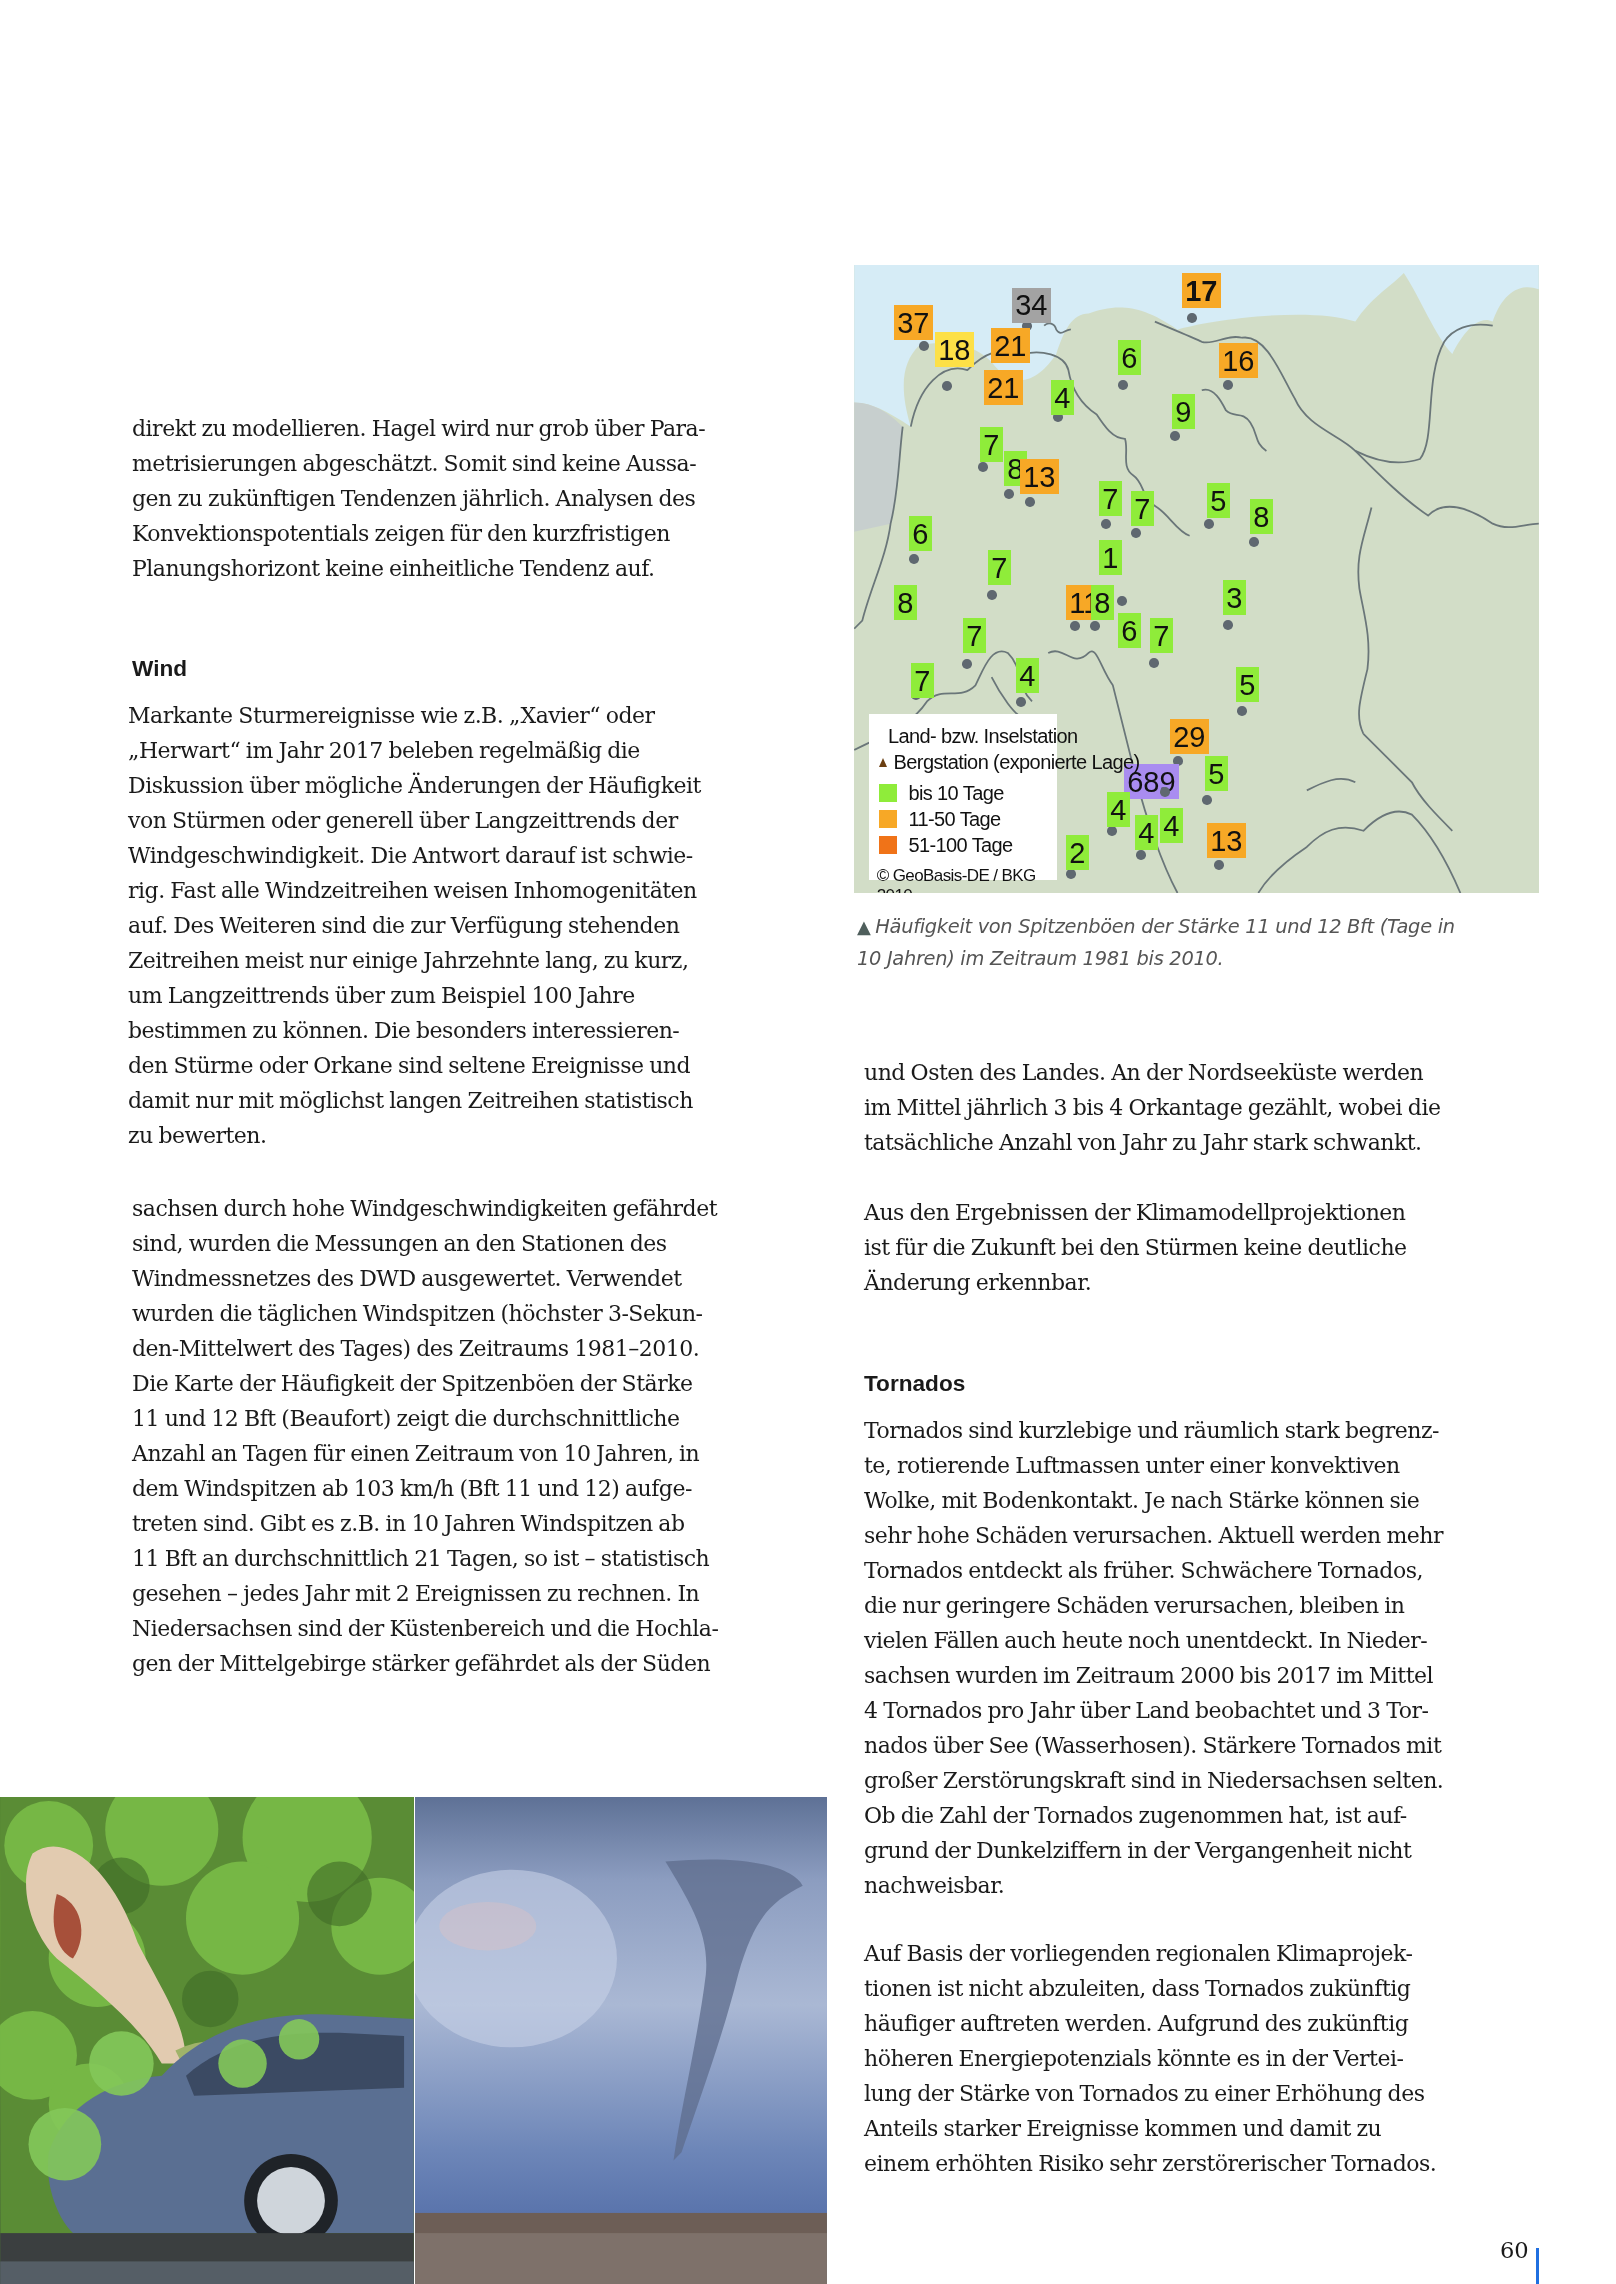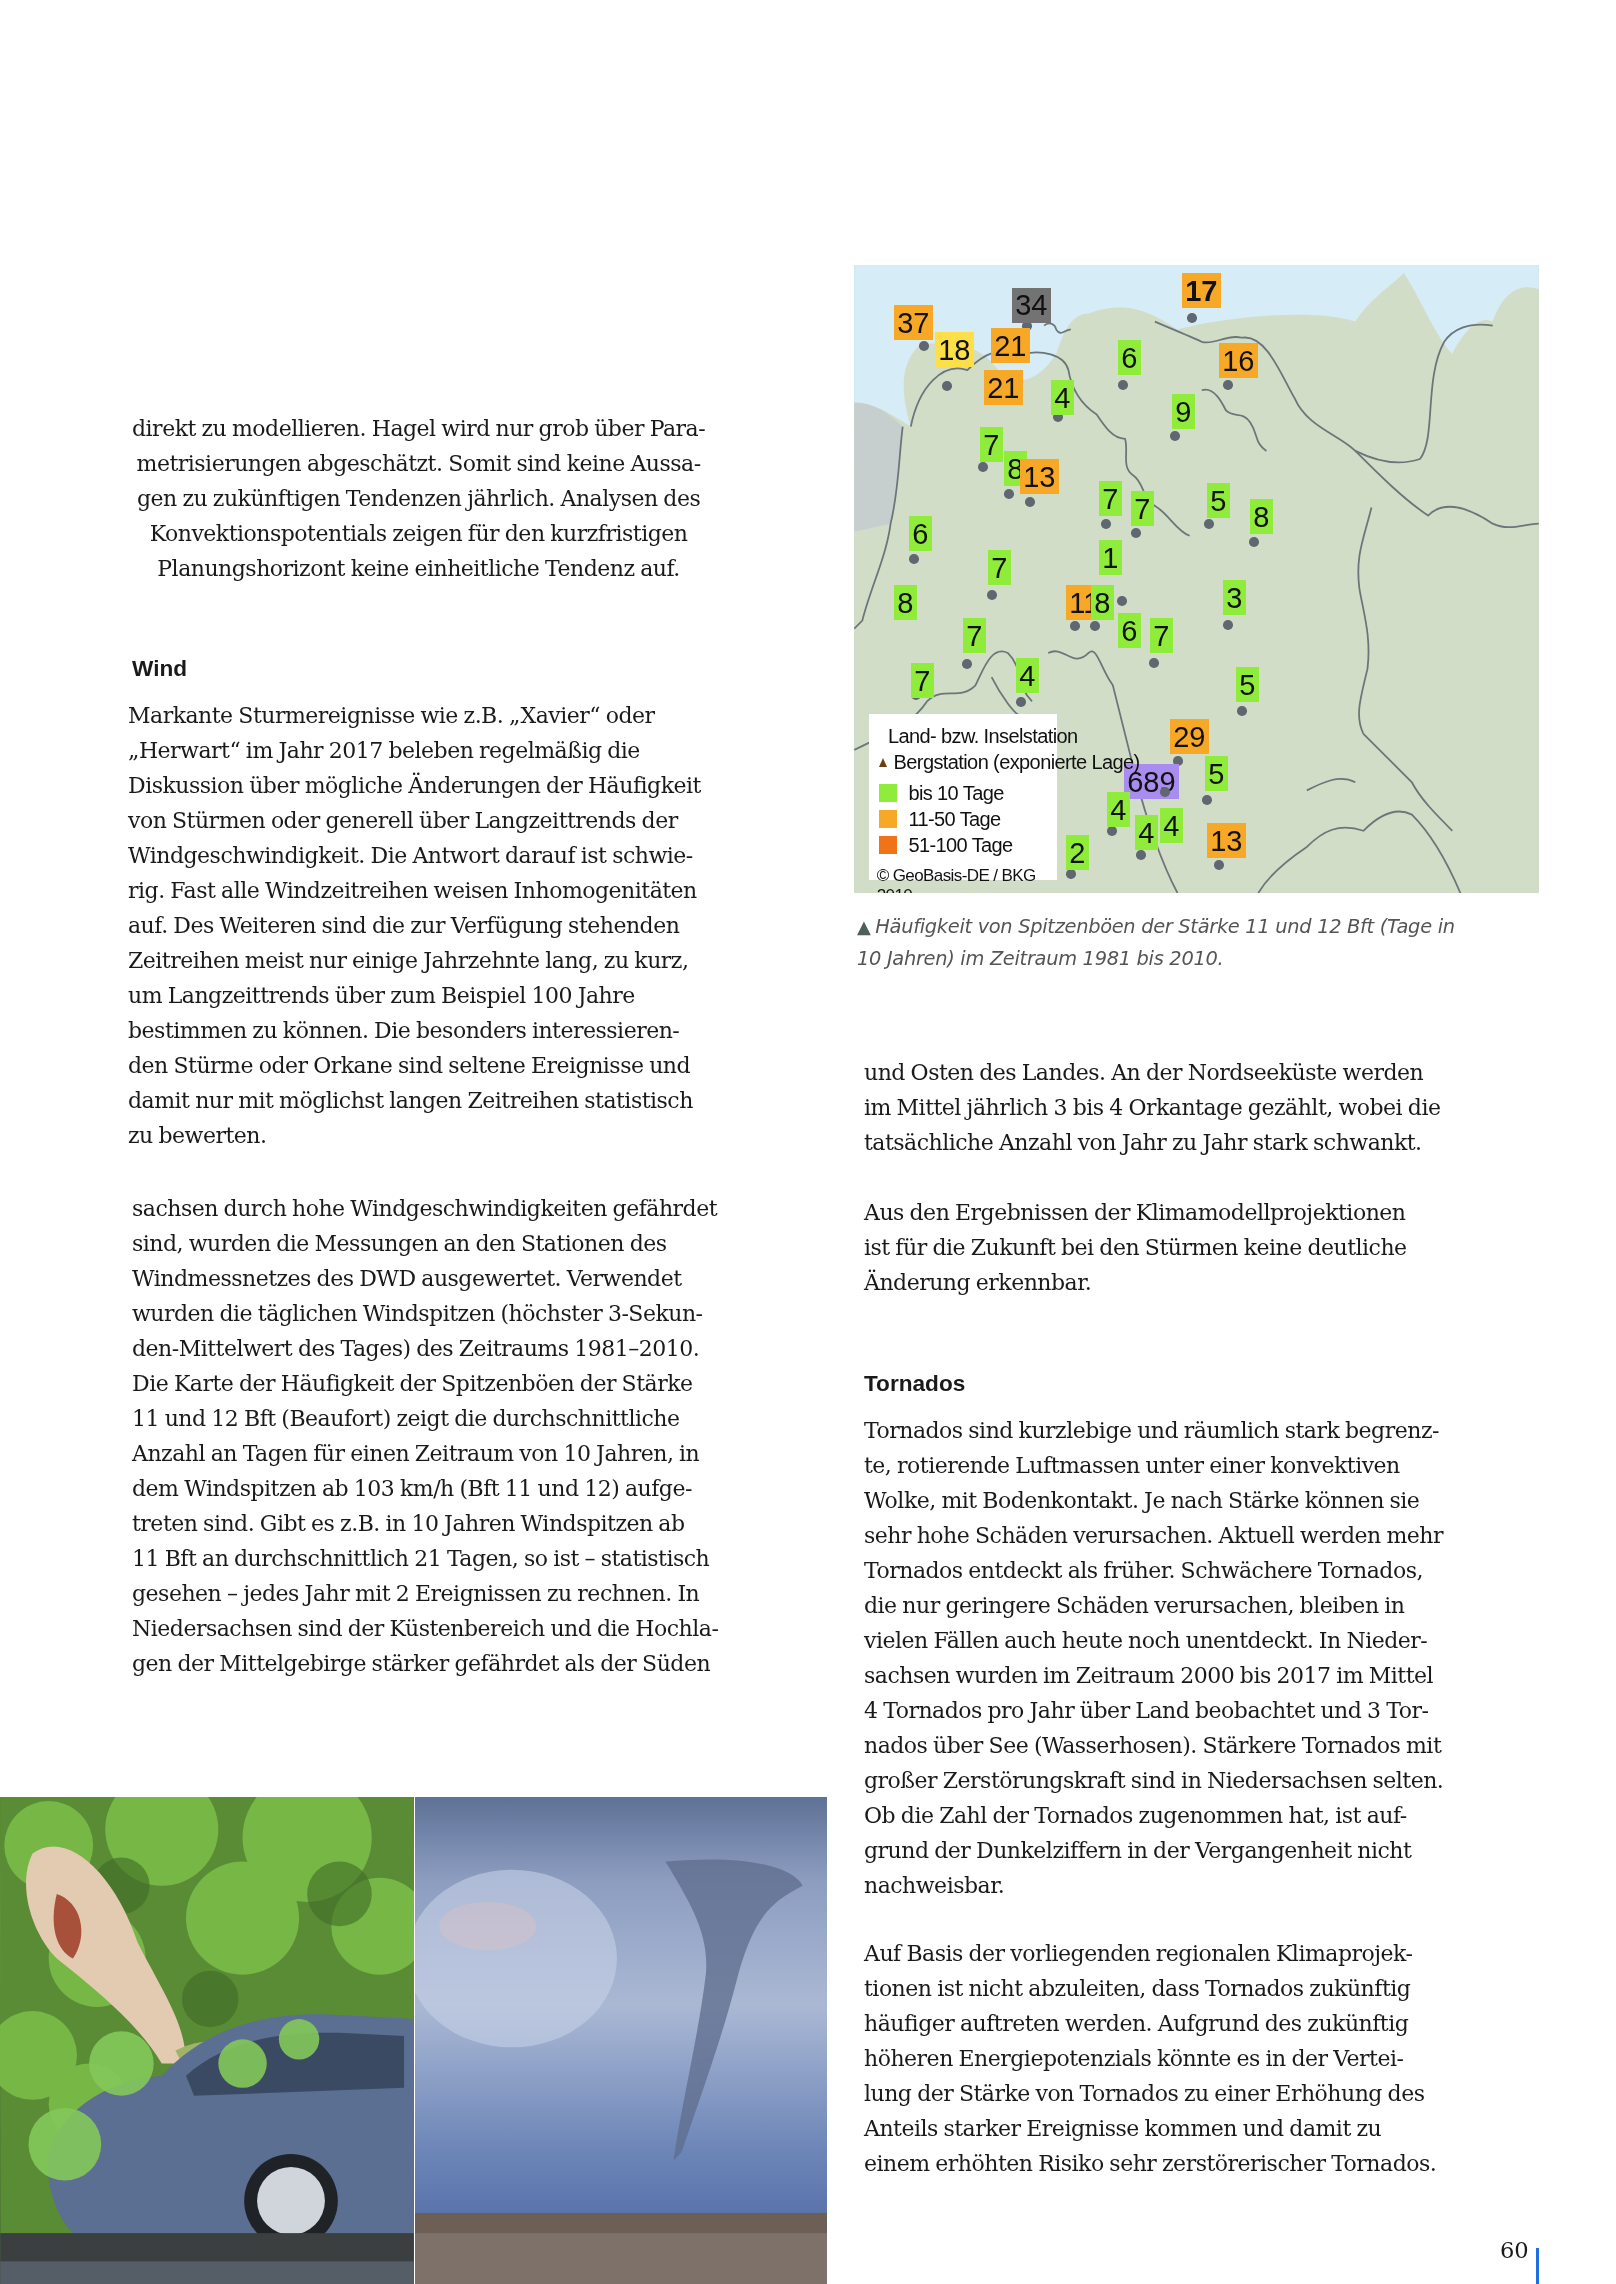--- a/index.html
+++ b/index.html
@@ -114,21 +114,21 @@
   #page-bar {
     position: absolute;
     left: 1536px; top: 2248px;
     width: 3.2px; height: 36px;
     background: #1f6fe0;
   }
 </style>
 </head>
 <body>
 
-<p class="col-text" id="lc-intro" style="left:132px; top:411px;text-align:center;">
+<p class="col-text" id="lc-intro" style="left:132px; top:411px;">
     <span class="ln">direkt zu modellieren. Hagel wird nur grob über Para-</span>
     <span class="ln">metrisierungen abgeschätzt. Somit sind keine Aussa-</span>
     <span class="ln">gen zu zukünftigen Tendenzen jährlich. Analysen des</span>
     <span class="ln">Konvektionspotentials zeigen für den kurzfristigen</span>
     <span class="ln">Planungshorizont keine einheitliche Tendenz auf.</span>
   </p>
 <h3 class="heading" style="left:132px; top:656px;">Wind</h3>
 <p class="col-text" id="lc-wind1" style="left:128px; top:698px;">
     <span class="ln">Markante Sturmereignisse wie z.B. „Xavier“ oder</span>
     <span class="ln">„Herwart“ im Jahr 2017 beleben regelmäßig die</span>
@@ -183,21 +183,21 @@
       <path d="M630,580 C650,600 670,620 690,640 C700,660 720,680 740,700"></path>
       <path d="M560,650 C580,640 600,630 620,640"></path>
     </g>
   </svg>
   <div id="stations-layer">
       <div class="stn-dot" style="left: 65px; top: 76px;"></div>
       <div class="stn-label" style="left: 40px; top: 40px; background: rgb(247, 168, 38);">37</div>
       <div class="stn-dot" style="left: 88px; top: 116px;"></div>
       <div class="stn-label" style="left: 81px; top: 67px; background: #fde047;">18</div>
       <div class="stn-dot" style="left: 168px; top: 56px;"></div>
-      <div class="stn-label" style="left: 158px; top: 22.6px; background: #737373;">34</div>
+      <div class="stn-label" style="left: 158px; top: 22.6px; background: #a3a3a3;">34</div>
       <div class="stn-dot" style="left: 165px; top: 78px;"></div>
       <div class="stn-label" style="left: 137px; top: 63px; background: rgb(247, 168, 38);">21</div>
       <div class="stn-dot" style="left: 157px; top: 127px;"></div>
       <div class="stn-label" style="left: 130px; top: 105px; background: rgb(247, 168, 38);">21</div>
       <div class="stn-dot" style="left: 199px; top: 147px;"></div>
       <div class="stn-label" style="left: 197px; top: 115px; background: rgb(143, 236, 58);">4</div>
       <div class="stn-dot" style="left: 124px; top: 197px;"></div>
       <div class="stn-label" style="left: 126px; top: 162px; background: rgb(143, 236, 58);">7</div>
       <div class="stn-dot" style="left: 150px; top: 224px;"></div>
       <div class="stn-label" style="left: 150px; top: 186px; background: rgb(143, 236, 58);">8</div>

